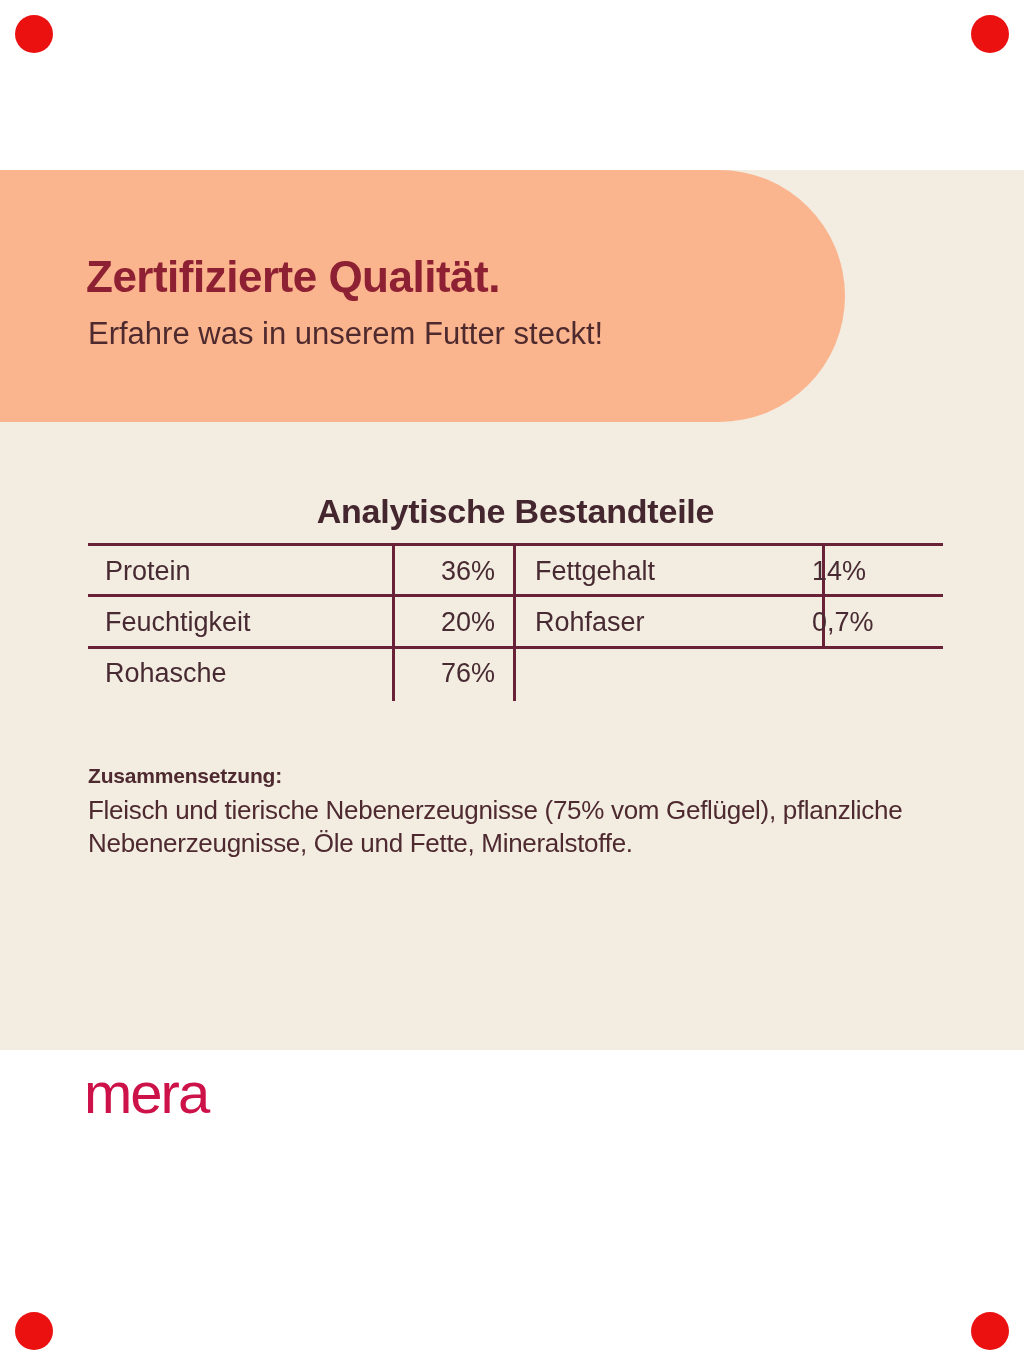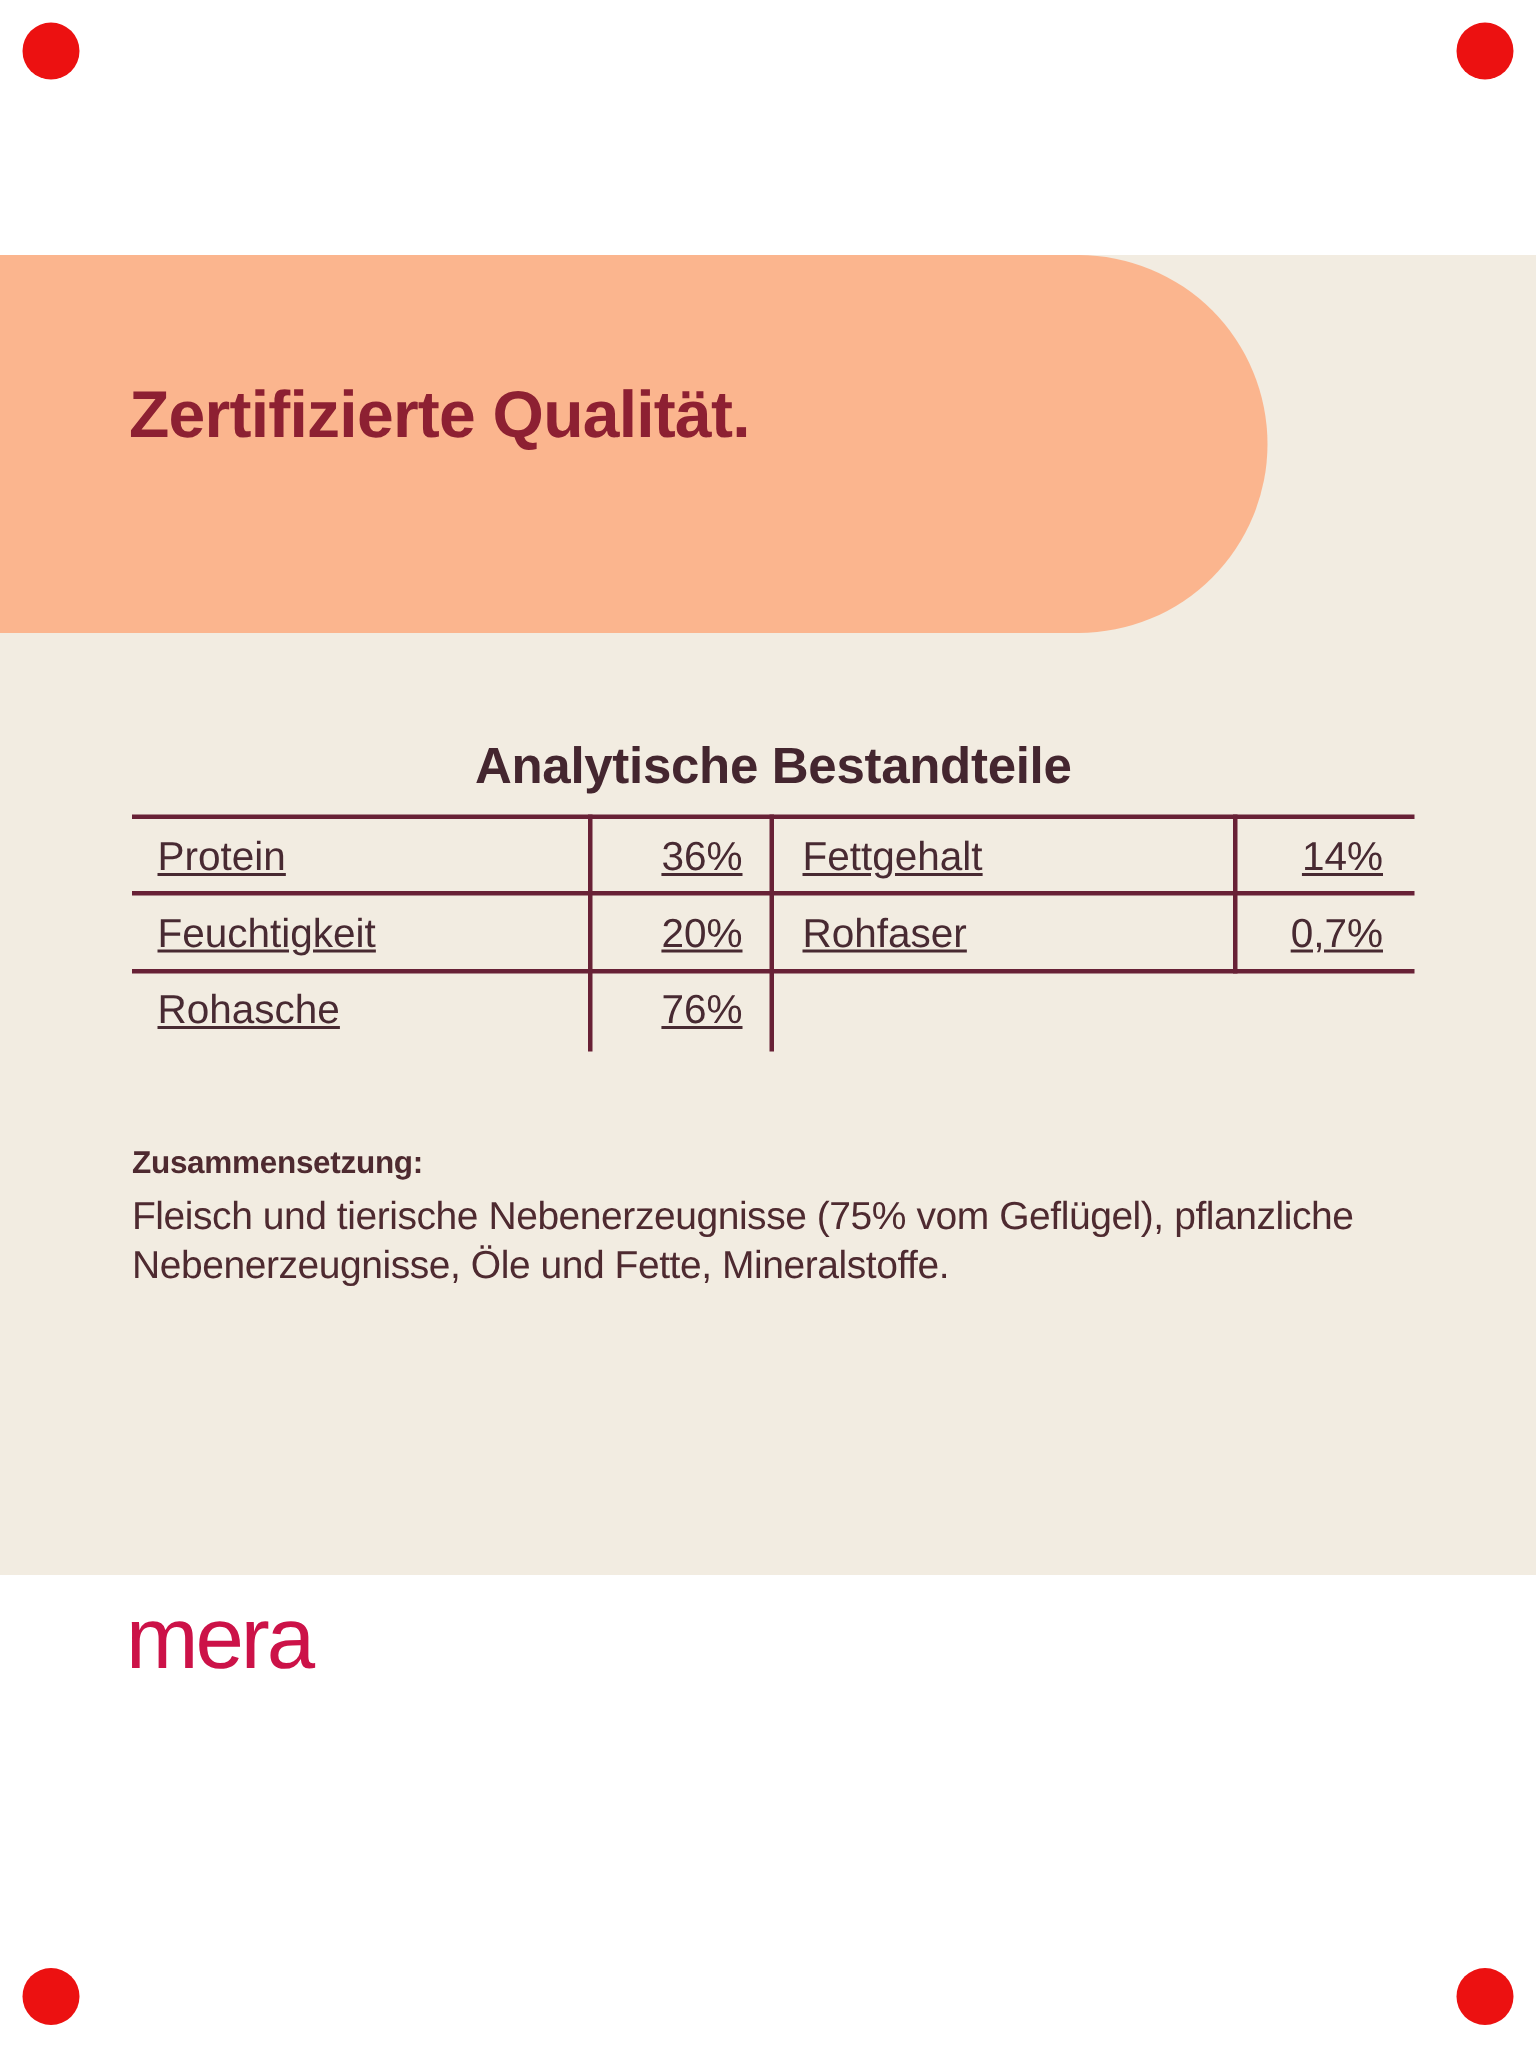--- a/index.html
+++ b/index.html
@@ -79,29 +79,28 @@
   .vline.v2 { left: 513px; top: 373px; height: 158px; }
   .vline.v3 { left: 822px; top: 373px; height: 106px; }
 
   .cell {
     position: absolute;
     height: 32px;
     line-height: 32px;
     font-size: 27px;
     color: #482a32;
     white-space: nowrap;
-    text-decoration: underline;
   }
   .row-a .cell { top: 385px; }
   .row-b .cell { top: 436px; }
   .row-c .cell { top: 487px; }
   .cell.label-left  { left: 105px; width: 275px; }
   .cell.value-left  { left: 392px; width: 103px; text-align: right; }
   .cell.label-right { left: 535px; width: 275px; }
-  .cell.value-right { left: 812px; width: 110px; text-align: right; }
+  .cell.value-right { left: 812px; width: 110px; }
 
   .comp-heading {
     position: absolute;
     left: 88px; top: 594px;
     font-size: 21px;
     font-weight: bold;
     color: #4e2a30;
     letter-spacing: -0.2px;
   }
   .comp-line {
@@ -130,20 +129,21 @@
 
 <div class="page">
 
   <div class="dot tl"></div>
   <div class="dot tr"></div>
 
   <div class="canvas">
 
     <div class="hero">
       <h1 class="hero-title">Zertifizierte Qualität.</h1>
+      <p class="hero-subtitle">Erfahre was in unserem Futter steckt!</p>
     </div>
 
     <div>
       <div class="table-title">Analytische Bestandteile</div>
 
       <div class="hline l1"></div>
       <div class="hline l2"></div>
       <div class="hline l3"></div>
       <div class="vline v1"></div>
       <div class="vline v2"></div>

